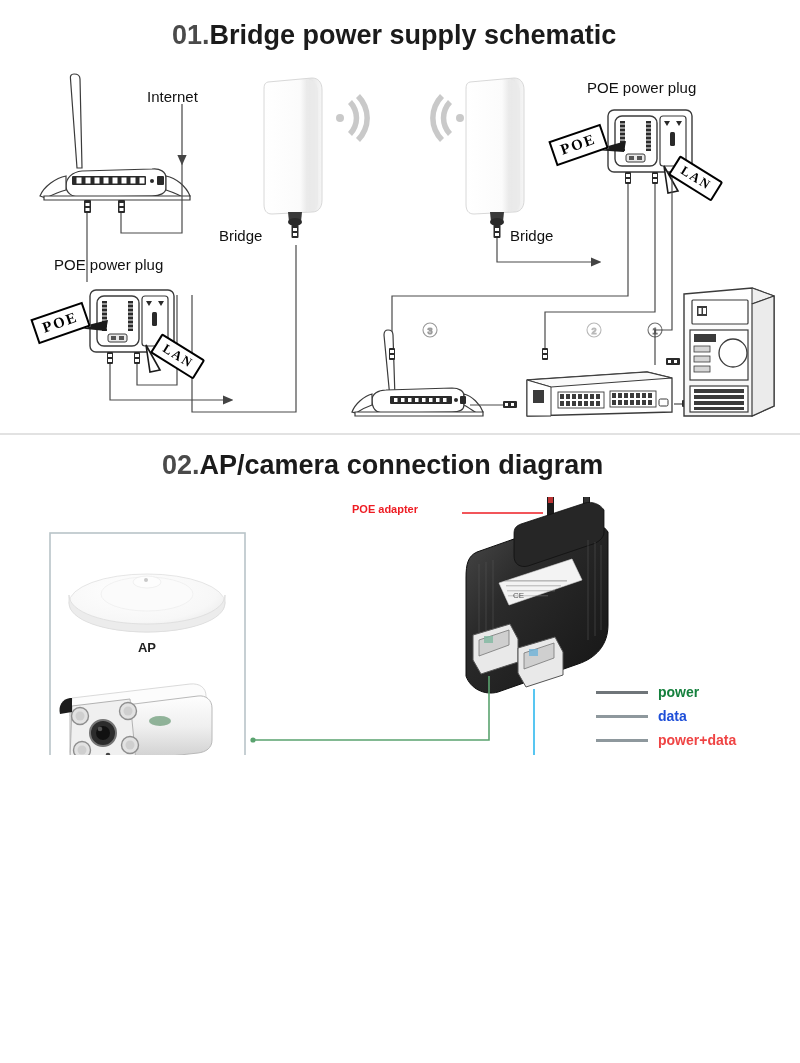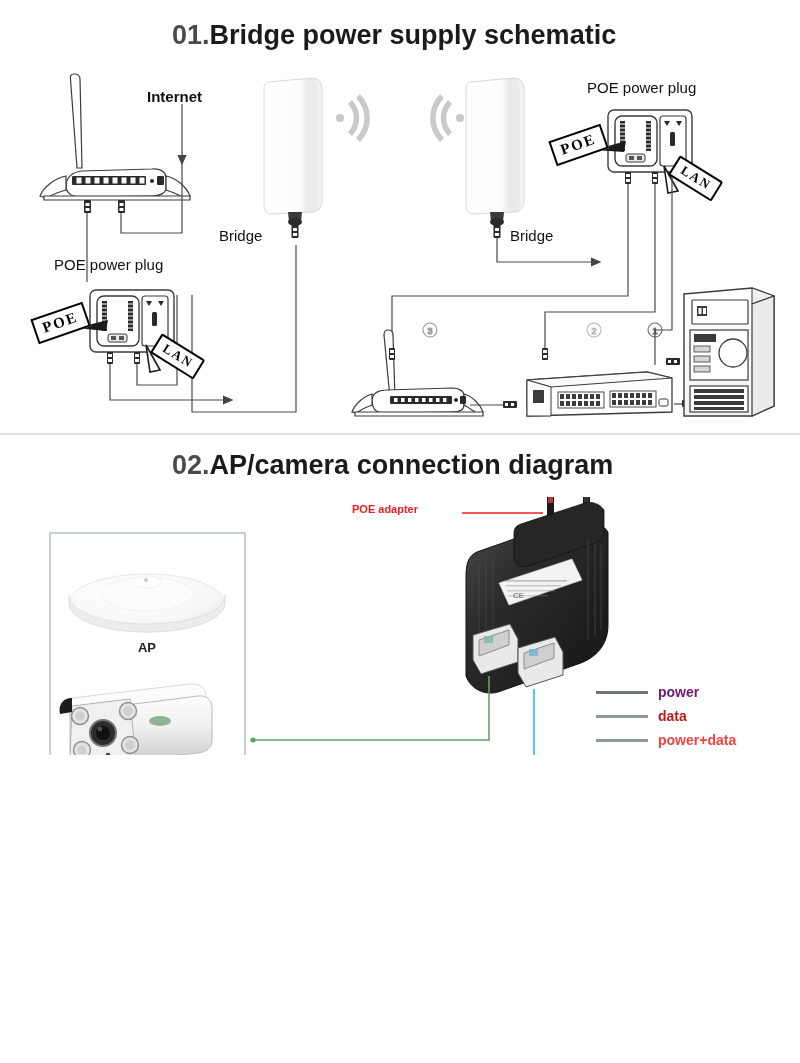--- a/index.html
+++ b/index.html
@@ -21,21 +21,21 @@
   .section-title {
     position: absolute;
     font-size: 27px;
     font-weight: bold;
     color: #1b1b1b;
     letter-spacing: 0px;
     white-space: nowrap;
   }
   .section-title .num { color: #4a4a4a; }
   #title-01 { left: 172px; top: 20px; }
-  #title-02 { left: 172px; top: 450px; }
+  #title-02 { left: 162px; top: 450px; }
 
   
   #divider {
     position: absolute;
     left: 0; top: 433px;
     width: 800px; height: 2px;
     background: #e2e2e2;
   }
 
   
@@ -397,21 +397,21 @@
         <text x="594" y="334" font-family="Liberation Sans, sans-serif" font-size="9" fill="#333" text-anchor="middle">2</text>
       </g>
       <g opacity="0.7">
         <circle cx="655" cy="330" r="7" fill="none" stroke="#333" stroke-width="1.1"></circle>
         <text x="655" y="334" font-family="Liberation Sans, sans-serif" font-size="9" fill="#333" text-anchor="middle">1</text>
       </g>
 
     </g>
   </svg>
 
-  <div class="lbl" id="lbl-internet" style="left:147px; top:88px;font-weight:bold;">Internet</div>
+  <div class="lbl" id="lbl-internet" style="left:147px; top:88px;">Internet</div>
   <div class="lbl" id="lbl-poe-left" style="left:54px; top:256px;">POE power plug</div>
   <div class="lbl" id="lbl-poe-right" style="left:587px; top:79px;">POE power plug</div>
   <div class="lbl" id="lbl-bridge-left" style="left:219px; top:227px;">Bridge</div>
   <div class="lbl" id="lbl-bridge-right" style="left:510px; top:227px;">Bridge</div>
 
   <div class="tag" style="left:33px; top:310px; transform:rotate(-19deg);">POE</div>
   <div class="tag lan" style="left:152px; top:345px; transform:rotate(32deg);">LAN</div>
   <div class="tag" style="left:551px; top:132px; transform:rotate(-19deg);">POE</div>
   <div class="tag lan" style="left:670px; top:167px; transform:rotate(32deg);">LAN</div>
 
@@ -610,25 +610,25 @@
 
       <path d="M608,560 L640,556 L636,600 L612,603 Z" fill="#ffffff" opacity="0.18"></path>
     </g>
   </svg>
 
   <div class="lbl-red" style="position:absolute; left:352px; top:503px;">POE adapter</div>
 
   <div id="legend">
     <div class="leg-row">
       <span class="leg-line" style="background:#6f7579;"></span>
-      <span class="leg-text" style="color:#701a75;">power</span>
+      <span class="leg-text" style="color:#15803d;">power</span>
     </div>
     <div class="leg-row">
       <span class="leg-line" style="background:#8e989d;"></span>
-      <span class="leg-text" style="color:#b91c1c;">data</span>
+      <span class="leg-text" style="color:#1d4ed8;">data</span>
     </div>
     <div class="leg-row">
       <span class="leg-line" style="background:#8e989d;"></span>
       <span class="leg-text" style="color:#ef4444;">power+data</span>
     </div>
   </div>
 
 </div>
 
 </body></html>

